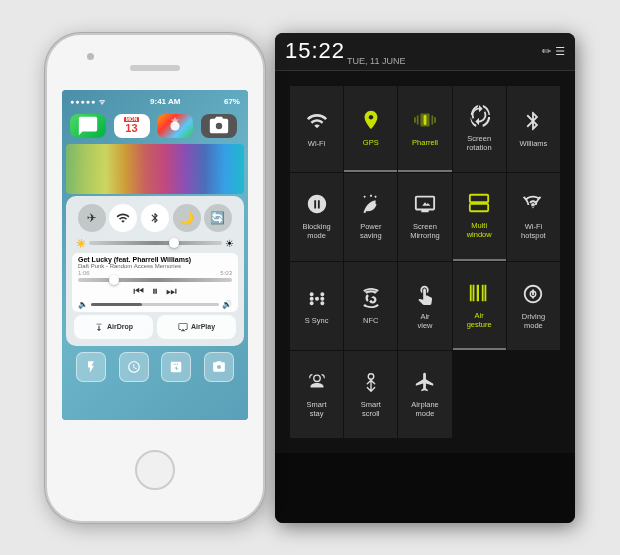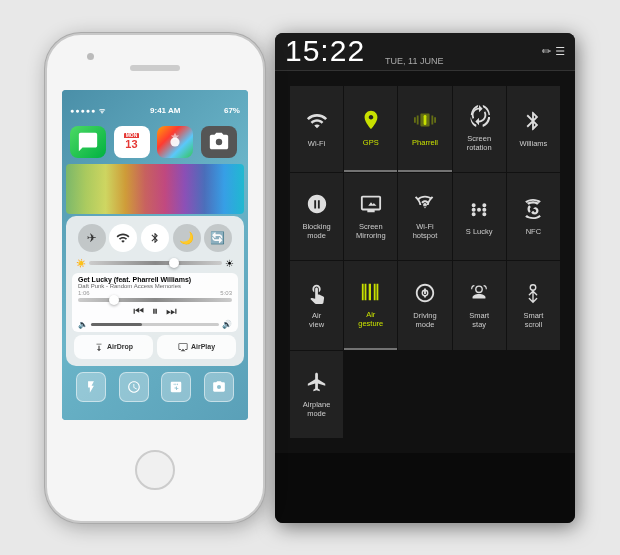--- a/index.html
+++ b/index.html
@@ -88,38 +88,38 @@
       width: 100%;
       height: 100%;
       background: linear-gradient(135deg, #4a8fa8 0%, #6ab4c8 50%, #5aa0b8 100%);
       position: relative;
       overflow: hidden;
     }
 
     .ios-statusbar {
       height: 20px;
       display: flex;
-      align-items: flex-start;
+      align-items: flex-end;
       justify-content: space-between;
-      padding: 16px 8px;
+      padding: 4px 8px;
       font-size: 8px;
       color: white;
       font-weight: 600;
     }
     .ios-statusbar-left { font-size: 7px; letter-spacing: 1px; }
 
     .ios-icons-row {
       display: grid;
       grid-template-columns: repeat(4, 1fr);
       gap: 4px;
       padding: 4px 8px;
     }
     .ios-icon {
       width: 36px;
-      height: 32px;
+      height: 24px;
       border-radius: 8px;
       display: flex;
       align-items: center;
       justify-content: center;
       font-size: 18px;
       color: white;
     }
     .ios-icon-messages { background: linear-gradient(135deg, #4cd964, #00b140); }
 
     .ios-wallpaper-strip {
@@ -249,29 +249,29 @@
     .galaxy-statusbar {
       background: #1a1a1a;
       height: 38px;
       display: flex;
       align-items: center;
       padding: 0 10px;
       border-bottom: 1px solid #333;
       flex-shrink: 0;
     }
     .galaxy-time {
-      font-size: 30px;
+      font-size: 22px;
       font-weight: 300;
       color: white;
       letter-spacing: 1px;
     }
     .galaxy-date {
       font-size: 9px;
       color: #aaa;
-      margin-left: 20px;
+      margin-left: 2px;
       align-self: flex-end;
       padding-bottom: 4px;
     }
     .galaxy-status-icons {
       margin-left: auto;
       display: flex;
       gap: 4px;
       align-items: center;
     }
     .galaxy-status-icon {
@@ -538,47 +538,64 @@
 
       <div class="galaxy-tile">
         <div class="galaxy-tile-icon">
           <svg width="22" height="22" viewBox="0 0 24 24" fill="#ddd">
               <path d="M12 2C6.48 2 2 6.48 2 12s4.48 10 10 10 10-4.48 10-10S17.52 2 12 2zm-1 15H9V8h2v9zm4 0h-2V8h2v9z"></path>
             </svg>
         </div>
         <span class="galaxy-tile-label">Blocking<br>mode</span>
       </div>
 
+      <div class="galaxy-tile">
+        <div class="galaxy-tile-icon">
+          <svg width="22" height="22" viewBox="0 0 24 24" fill="#ddd">
+              <path d="M17 8C8 10 5.9 16.17 3.82 21.34L5.71 22l1-2.3A4.49 4.49 0 008 20c9 0 10-8 10-8H17zM12 4c.34 0 .67.03 1 .07V2h-2v2.07c.33-.04.66-.07 1-.07zm4.93 1.4L18.36 4 16.94 2.6l-1.43 1.43c.56.42 1.05.91 1.42 1.37zM5.07 5.4c.37-.46.86-.95 1.42-1.37L5.07 2.6 3.64 4l1.43 1.4z"></path>
+            </svg>
+        </div>
+        <span class="galaxy-tile-label">Power<br>saving</span>
+      </div>
 
       <div class="galaxy-tile">
         <div class="galaxy-tile-icon">
           <svg width="22" height="22" viewBox="0 0 24 24" fill="#ddd">
               <path d="M21 3H3c-1.1 0-2 .9-2 2v12c0 1.1.9 2 2 2h5v2h8v-2h5c1.1 0 1.99-.9 1.99-2L23 5c0-1.1-.9-2-2-2zm0 14H3V5h18v12zm-6-3H9l3-4 2 2.5 1-1.5 3 3z"></path>
             </svg>
         </div>
         <span class="galaxy-tile-label">Screen<br>Mirroring</span>
       </div>
 
+      <div class="galaxy-tile active">
+        <div class="galaxy-tile-icon">
+          <svg width="22" height="22" viewBox="0 0 24 24" fill="#c8e000">
+              <rect x="2" y="3" width="20" height="8" rx="1" ry="1" fill="none" stroke="#c8e000" stroke-width="2"></rect>
+              <rect x="2" y="13" width="20" height="8" rx="1" ry="1" fill="none" stroke="#c8e000" stroke-width="2"></rect>
+            </svg>
+        </div>
+        <span class="galaxy-tile-label">Multi<br>window</span>
+      </div>
 
       <div class="galaxy-tile">
         <div class="galaxy-tile-icon">
           <svg width="22" height="22" viewBox="0 0 24 24" fill="#ddd">
               <path d="M12 11c-1.1 0-2 .9-2 2s.9 2 2 2 2-.9 2-2-.9-2-2-2zM4 6l1.5 1.5C7.2 5.9 9.5 5 12 5s4.8.9 6.5 2.5L20 6C17.9 4 15.1 3 12 3S6.1 4 4 6zm4 4l1.5 1.5c.6-.8 1.6-1.5 2.5-1.5s1.9.7 2.5 1.5L16 10c-1-1.4-2.5-2-4-2S9 8.6 8 10zm-4-4zm9.5 8.5L12 17l-1.5-2.5c.5-.3 1-.5 1.5-.5s1 .2 1.5.5zM2.5 3.5L1 5c2.6 2.6 4.5 5 5 8H8c-.5-3.5-2.5-6.5-5.5-9.5zm17 0C16.5 6.5 14.5 9.5 14 13h2c.5-3 2.4-5.4 5-8l-1.5-1.5z"></path>
             </svg>
         </div>
         <span class="galaxy-tile-label">Wi-Fi<br>hotspot</span>
       </div>
 
       <div class="galaxy-tile">
         <div class="galaxy-tile-icon">
           <svg width="22" height="22" viewBox="0 0 24 24" fill="#ddd">
               <path d="M6.18 15.64a2.18 2.18 0 0 1 2.18 2.18C8.36 19.01 7.38 20 6.18 20C4.98 20 4 19.01 4 17.82a2.18 2.18 0 0 1 2.18-2.18M6.18 10.64a2.18 2.18 0 0 1 2.18 2.18C8.36 14.01 7.38 15 6.18 15C4.98 15 4 14.01 4 12.82a2.18 2.18 0 0 1 2.18-2.18M6.18 5.64a2.18 2.18 0 0 1 2.18 2.18C8.36 9.01 7.38 10 6.18 10C4.98 10 4 9.01 4 7.82a2.18 2.18 0 0 1 2.18-2.18M17.82 5.64C19.01 5.64 20 6.63 20 7.82C20 9.01 19.01 10 17.82 10a2.18 2.18 0 0 1-2.18-2.18a2.18 2.18 0 0 1 2.18-2.18m0 5C19.01 10.64 20 11.63 20 12.82C20 14.01 19.01 15 17.82 15a2.18 2.18 0 0 1-2.18-2.18a2.18 2.18 0 0 1 2.18-2.18m0 5C19.01 15.64 20 16.63 20 17.82C20 19.01 19.01 20 17.82 20a2.18 2.18 0 0 1-2.18-2.18a2.18 2.18 0 0 1 2.18-2.18M12 10.64a2.18 2.18 0 0 1 2.18 2.18C14.18 14.01 13.19 15 12 15a2.18 2.18 0 0 1-2.18-2.18A2.18 2.18 0 0 1 12 10.64z"></path>
             </svg>
         </div>
-        <span class="galaxy-tile-label">S Lucky</span>
+        <span class="galaxy-tile-label">S Sync</span>
       </div>
 
       <div class="galaxy-tile">
         <div class="galaxy-tile-icon">
           <svg width="22" height="22" viewBox="0 0 24 24" fill="#ddd">
               <path d="M20.57 3.43l-2 2C17.11 3.95 14.67 3 12 3c-2.68 0-5.12.95-7 2.5L3.43 3.93C5.68 2.05 8.71 1 12 1c3.28 0 6.31 1.05 8.57 2.43zM3.43 20.57l2-2C6.89 20.05 9.33 21 12 21c2.67 0 5.11-.95 7-2.5l1.57 1.57C18.32 21.95 15.29 23 12 23c-3.29 0-6.32-1.05-8.57-2.43zm15.14-15.14l-2 2C15.38 6.48 13.74 6 12 6c-1.74 0-3.38.48-4.78 1.32L5.43 5.43C7.21 4.28 9.53 3.5 12 3.5c2.47 0 4.79.78 6.57 2.07zm-9.14 9.14C8.95 13.76 8.5 12.92 8.5 12c0-.92.45-1.76 1.14-2.29L7.86 7.93C6.72 8.86 6 10.35 6 12s.72 3.14 1.86 4.07l1.57-1.5zm4.57-4.57L12 12l2.07-.07C14.89 12.48 15.5 13.19 15.5 14c0 .81-.61 1.52-1.43 1.93L12 14l-2 2 1.86 1.86C12.57 17.95 13.27 18 14 18c2.21 0 4-1.79 4-4 0-1.87-1.28-3.45-3-3.9z"></path>
             </svg>
         </div>
         <span class="galaxy-tile-label">NFC</span>
       </div>

